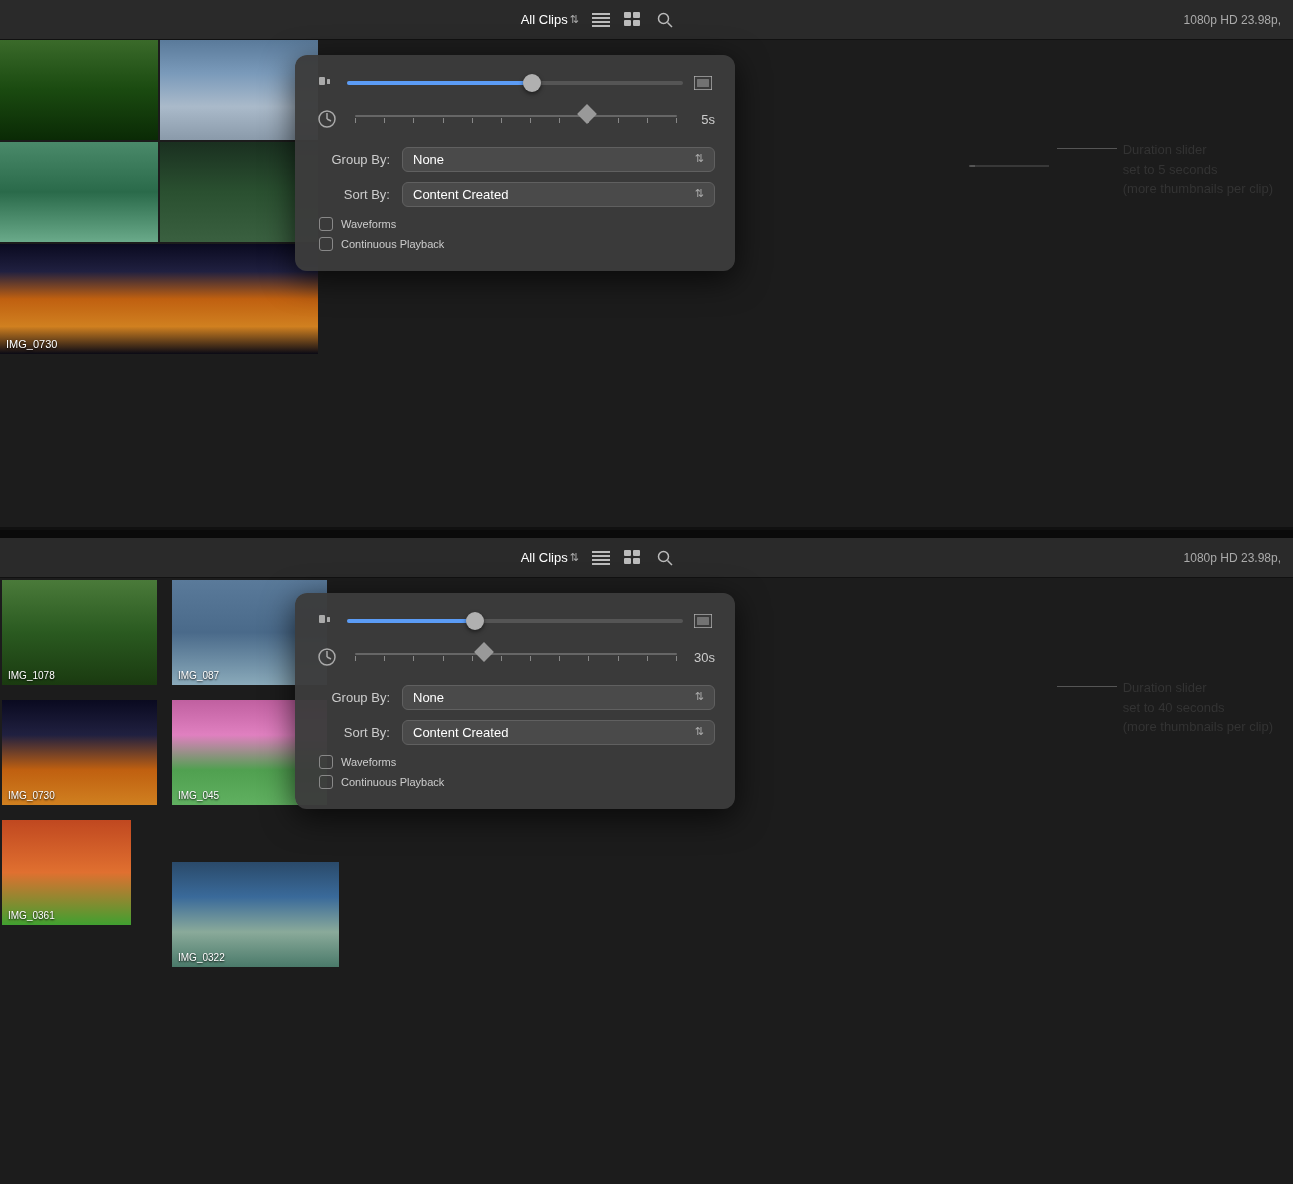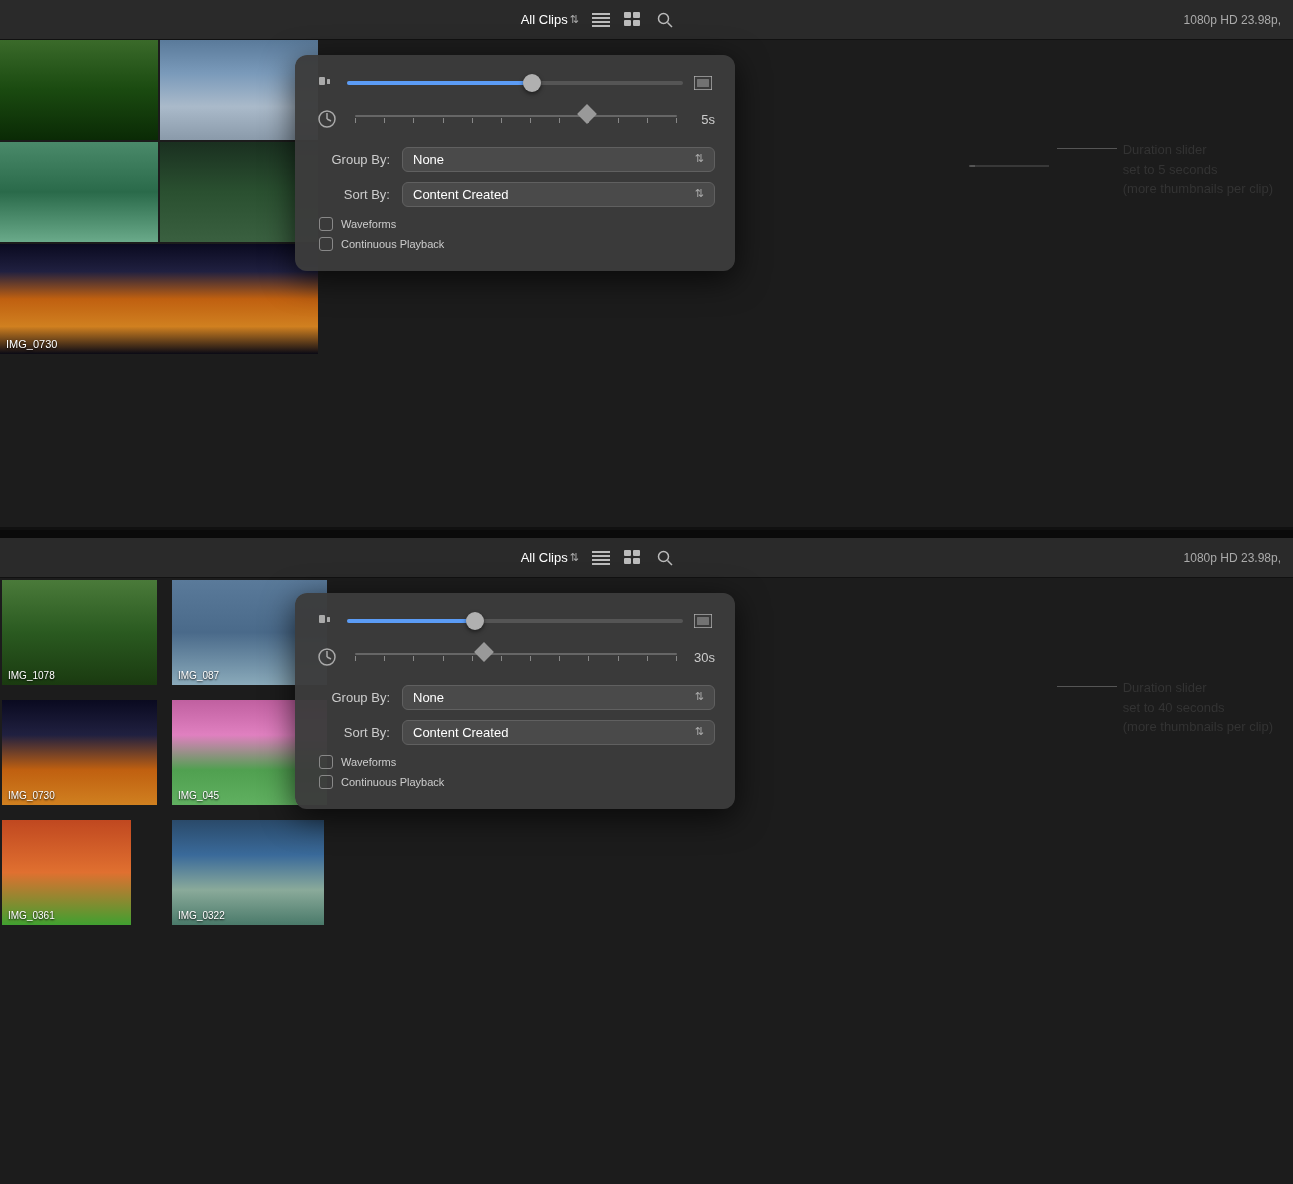--- a/index.html
+++ b/index.html
@@ -472,21 +472,21 @@
       </div>
       <div style="position:relative; width:155px; height:105px; background:linear-gradient(180deg,#0a0a20,#202040,#c06010,#d08020);">
         <span style="position:absolute;bottom:4px;left:6px;font-size:10px;color:#fff;text-shadow:0 1px 2px #000;">IMG_0730</span>
       </div>
       <div style="position:relative; width:155px; height:105px; background:linear-gradient(180deg,#c060a0,#e080c0,#50a050,#60b060);">
         <span style="position:absolute;bottom:4px;left:6px;font-size:10px;color:#fff;text-shadow:0 1px 2px #000;">IMG_045</span>
       </div>
       <div style="position:relative; width:129px; height:105px; background:linear-gradient(180deg,#c04820,#e07030,#40a030);">
         <span style="position:absolute;bottom:4px;left:6px;font-size:10px;color:#fff;text-shadow:0 1px 2px #000;">IMG_0361</span>
       </div>
-      <div style="position:relative; width:152px; height:105px; background:linear-gradient(180deg,#2a4a6a,#3a6a9a,#8aaa9a,#4a7a6a);">
+      <div style="position:relative; width:167px; height:105px; background:linear-gradient(180deg,#2a4a6a,#3a6a9a,#8aaa9a,#4a7a6a);margin-top:42px;">
         <span style="position:absolute;bottom:4px;left:6px;font-size:10px;color:#fff;text-shadow:0 1px 2px #000;">IMG_0322</span>
       </div>
     </div>
 
     <div class="popup-panel" style="top:55px; left:295px; width:440px;">
 
       <div class="slider-row">
         <div class="slider-icon">
           <svg width="16" height="12" viewBox="0 0 16 12">
             <rect x="0" y="0" width="6" height="8" rx="1" fill="#aaa"></rect>

